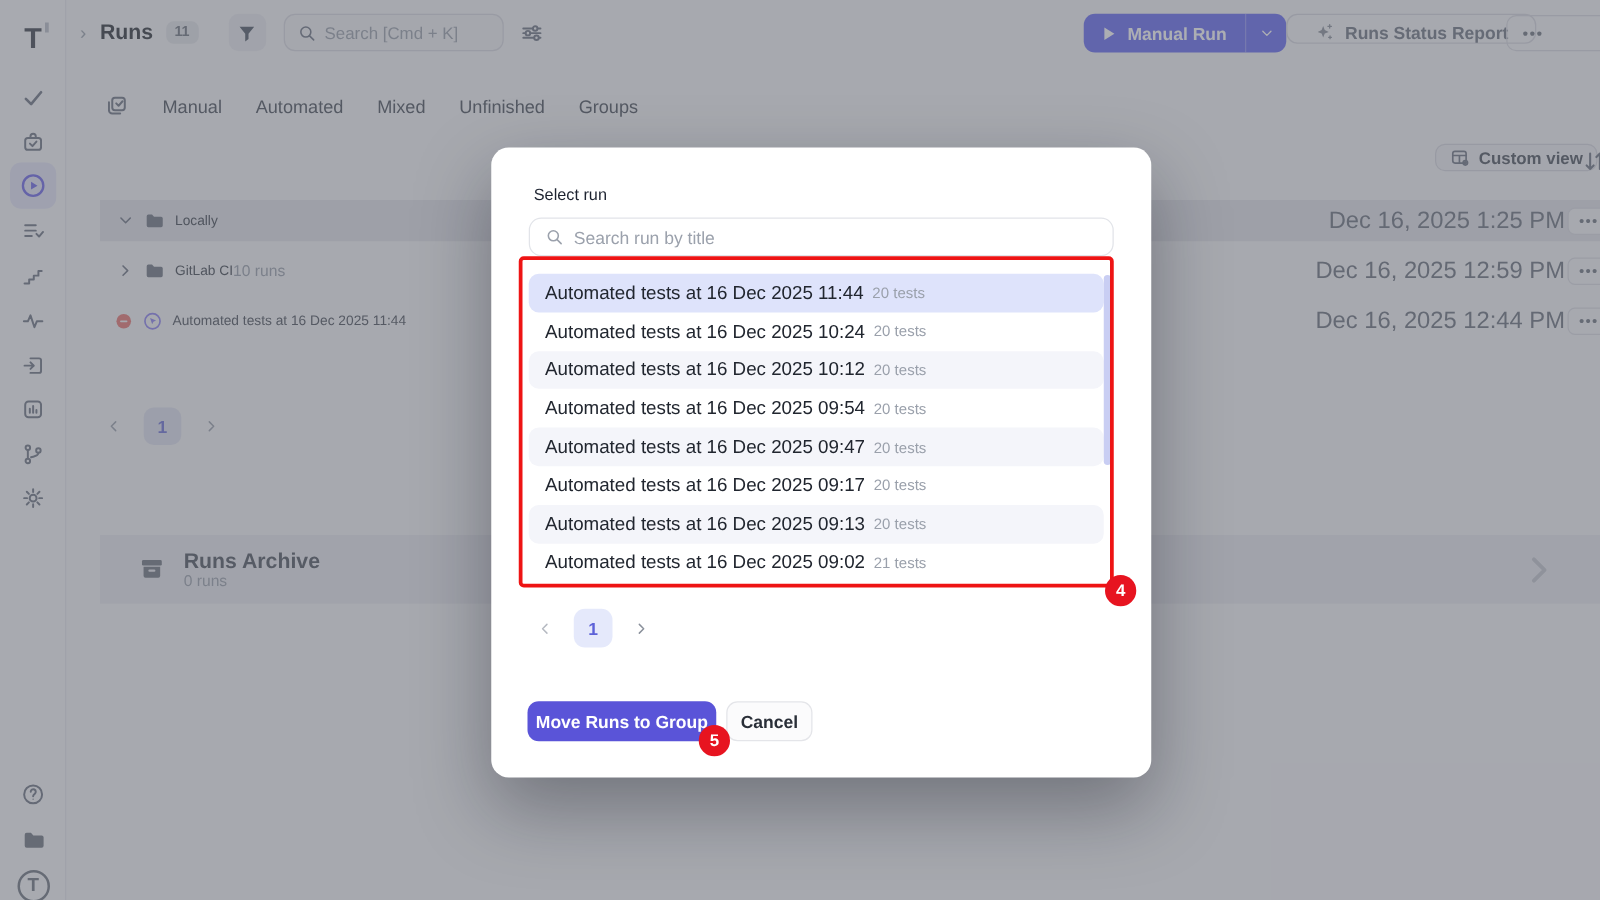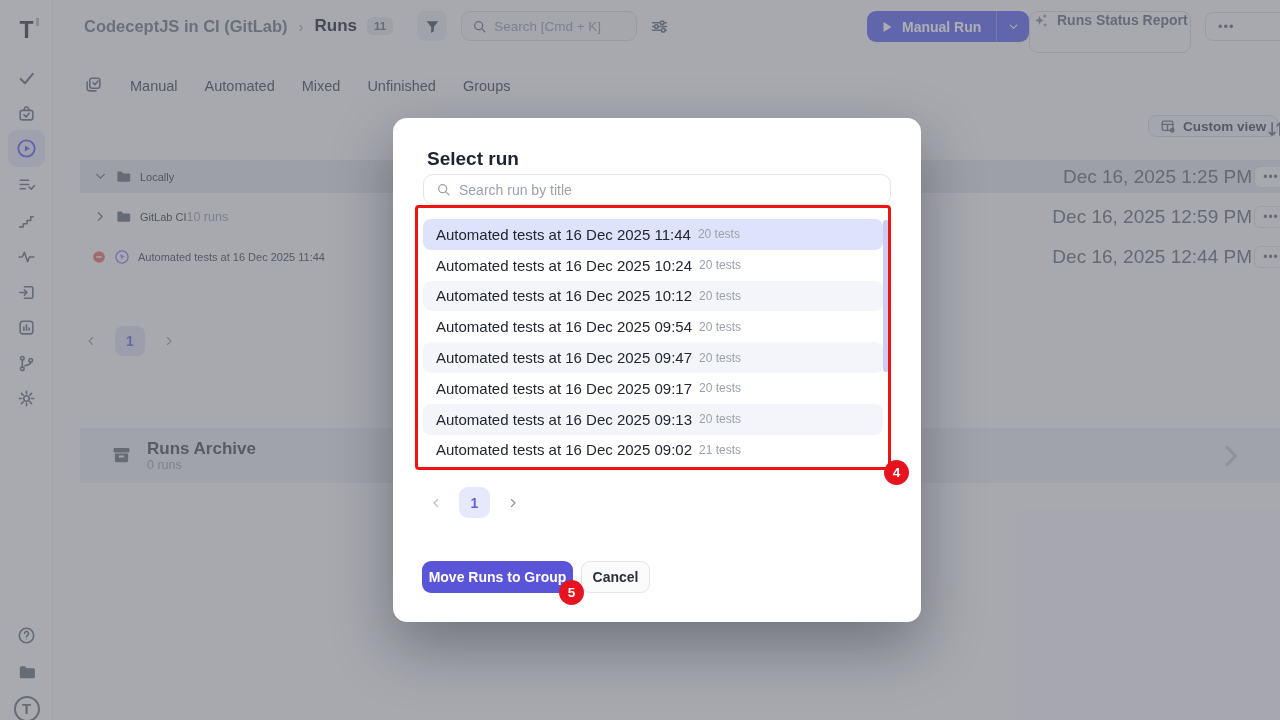--- a/index.html
+++ b/index.html
@@ -26,21 +26,21 @@
   .icon-btn { width:30px; height:30px; border-radius:8px; background:#e9e9ee; display:flex; align-items:center; justify-content:center; }
   #funnel-btn { margin-left:24px; }
   #hdr-search { margin-left:14px; width:176px; height:30px; border:1px solid #d8d8df; border-radius:9px; background:#f0f0f3; display:flex; align-items:center; padding:0 10px; gap:7px; }
   #hdr-search input { border:none; outline:none; background:transparent; font-size:13.5px; color:#3c424c; width:120px; font-family:inherit; }
   #hdr-search input::placeholder { color:#9aa0aa; }
   #sliders-btn { margin-left:13px; }
   #manual-run { position:absolute; left:867px; top:11px; height:31px; border-radius:9px; background:#6366f1; color:#fff; display:flex; align-items:center; overflow:hidden; }
   #manual-run .mr-main { display:flex; align-items:center; gap:9px; padding:0 15px; font-size:14px; font-weight:600; }
   #manual-run .mr-divider { width:1px; height:31px; background:rgba(255,255,255,.28); }
   #manual-run .mr-caret { width:32px; height:31px; display:flex; align-items:center; justify-content:center; }
-  #status-report { position:absolute; left:1029px; top:11px; height:42px; border-radius:9px; border:1px solid #d6d6de; display:flex; align-items:flex-start; gap:8px; padding:0 2px; font-size:14px; font-weight:600; color:#6d7380; background:transparent; }
+  #status-report { position:absolute; left:1029px; top:11px; height:24px; border-radius:9px; border:1px solid #d6d6de; display:flex; align-items:flex-end; gap:8px; padding:0 21px; font-size:14px; font-weight:600; color:#6d7380; background:transparent; }
   #hdr-more { position:absolute; left:1205px; top:12px; width:90px; height:29px; border-radius:8px; border:1px solid #d8d8df; display:flex; align-items:center; justify-content:flex-start; padding-left:12px; color:#6d737d; font-size:13px; letter-spacing:1px; }
 
   
   #tabs { left:84px; top:62px; height:32px; display:flex; align-items:flex-end; gap:27px; z-index:1; }
   .tab { font-size:14.5px; color:#484e58; }
 
   
   #custom-view { left:1148px; top:115px; height:22px; border-radius:8px; border:1px solid #d6d6de; background:#efeff3; display:flex; align-items:center; gap:7px; padding:0 11px; font-size:13.5px; font-weight:600; color:#4a505a; z-index:1; }
   #sort-partial { left:1266px; top:119px; z-index:1; }
   .run-row { left:80px; width:1200px; height:33px; display:flex; align-items:center; z-index:1; }
@@ -51,21 +51,21 @@
   .row-more { position:absolute; right:-8px; width:34px; height:22px; border-radius:6px; border:1px solid #dcdce2; background:#f4f4f7; color:#6d737d; font-size:12px; letter-spacing:1px; display:flex; align-items:center; justify-content:center; }
   #pagination-bg { left:84px; top:326px; display:flex; align-items:center; gap:17px; z-index:1; }
   #pagination-bg .page-box { width:30px; height:30px; border-radius:8px; background:#dee0ee; color:#6b6fd6; font-size:14px; font-weight:600; display:flex; align-items:center; justify-content:center; }
   #archive { left:80px; top:428px; width:1200px; height:55px; background:#e9e9ee; z-index:1; display:flex; align-items:center; }
   #archive .arch-title { font-size:17px; font-weight:700; color:#4d525c; line-height:1.15; }
   #archive .arch-sub { font-size:12.5px; color:#9aa0ab; }
 
   
   #overlay { left:0; top:0; width:1280px; height:720px; background:rgba(96,99,109,.52); z-index:10; }
   #modal { left:393px; top:118px; width:528px; height:504px; background:#fff; border-radius:14px; box-shadow:0 24px 60px rgba(15,18,30,.35); z-index:20; }
-  #modal-title { left:34px; top:30px; font-size:19px; font-weight:700; color:#1d2330; position:absolute; }
+  #modal-title { left:34px; top:30px; font-size:13px; font-weight:400; color:#1d2330; position:absolute; }
   #modal-search { position:absolute; left:30px; top:56px; width:468px; height:31px; border:1.5px solid #e2e4e9; border-radius:10px; display:flex; align-items:center; gap:8px; padding:0 12px; }
   #modal-search input { border:none; outline:none; font-size:14px; color:#3c424c; width:380px; font-family:inherit; background:transparent; }
   #modal-search input::placeholder { color:#9ba1ac; }
   #modal-list { position:absolute; left:30px; top:101px; width:460px; }
   .m-row { height:30.8px; border-radius:8px; display:flex; align-items:center; padding:0 13px; }
   .m-row.sel { background:#dee3fb; }
   .m-row.zebra { background:#f4f5fa; }
   .m-title { font-size:15px; color:#21262f; white-space:nowrap; }
   .m-tests { font-size:12px; color:#9aa0ab; margin-left:7px; white-space:nowrap; }
   #modal-scrollbar { position:absolute; left:490px; top:102px; width:6px; height:152px; border-radius:3px; background:#c9cef3; }
@@ -155,21 +155,20 @@
     <svg width="20" height="20" viewBox="0 0 18 18">
         <path d="M2.5 5.2a1.4 1.4 0 011.4-1.4h3.1l1.7 1.9h6A1.4 1.4 0 0116.1 7v6.2a1.4 1.4 0 01-1.4 1.4H3.9a1.4 1.4 0 01-1.4-1.4z" fill="#6d737e"></path>
       </svg>
   </div>
   <div class="side-item" style="top:690px">
     <div class="logo-circle">T</div>
   </div>
 </div>
 
 <div id="header" class="abs">
-  <span class="crumb-project">CodeceptJS in CI (GitLab)</span>
   <span class="crumb-sep">›</span>
   <span class="crumb-section">Runs</span>
   <span class="count-badge">11</span>
   <div class="icon-btn" id="funnel-btn">
     <svg width="17" height="17" viewBox="0 0 18 18">
         <path d="M2.8 3.5h12.4L10.4 9.6v4.4l-2.8 2V9.6z" fill="#4b5563"></path>
       </svg>
   </div>
   <div id="hdr-search">
     <svg class="ico" width="15" height="15" viewBox="0 0 18 18">

